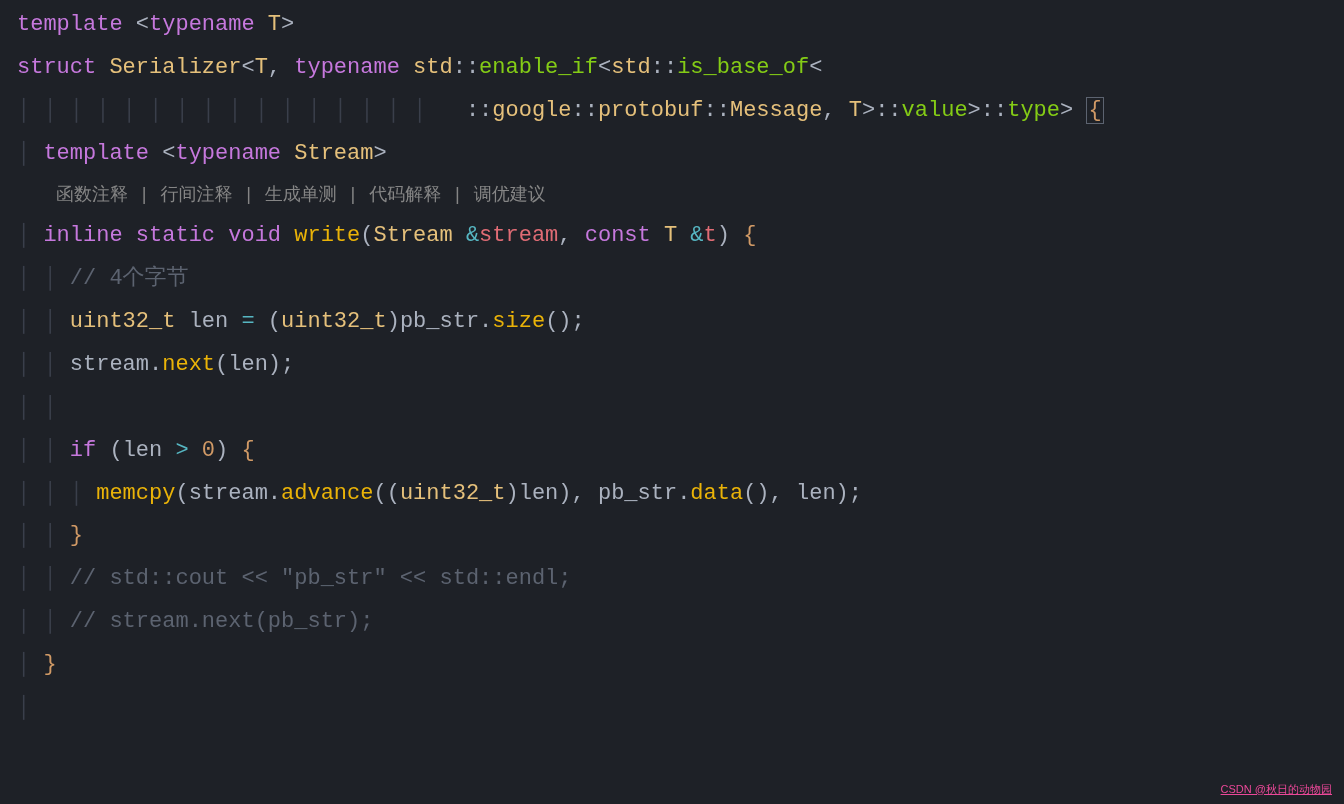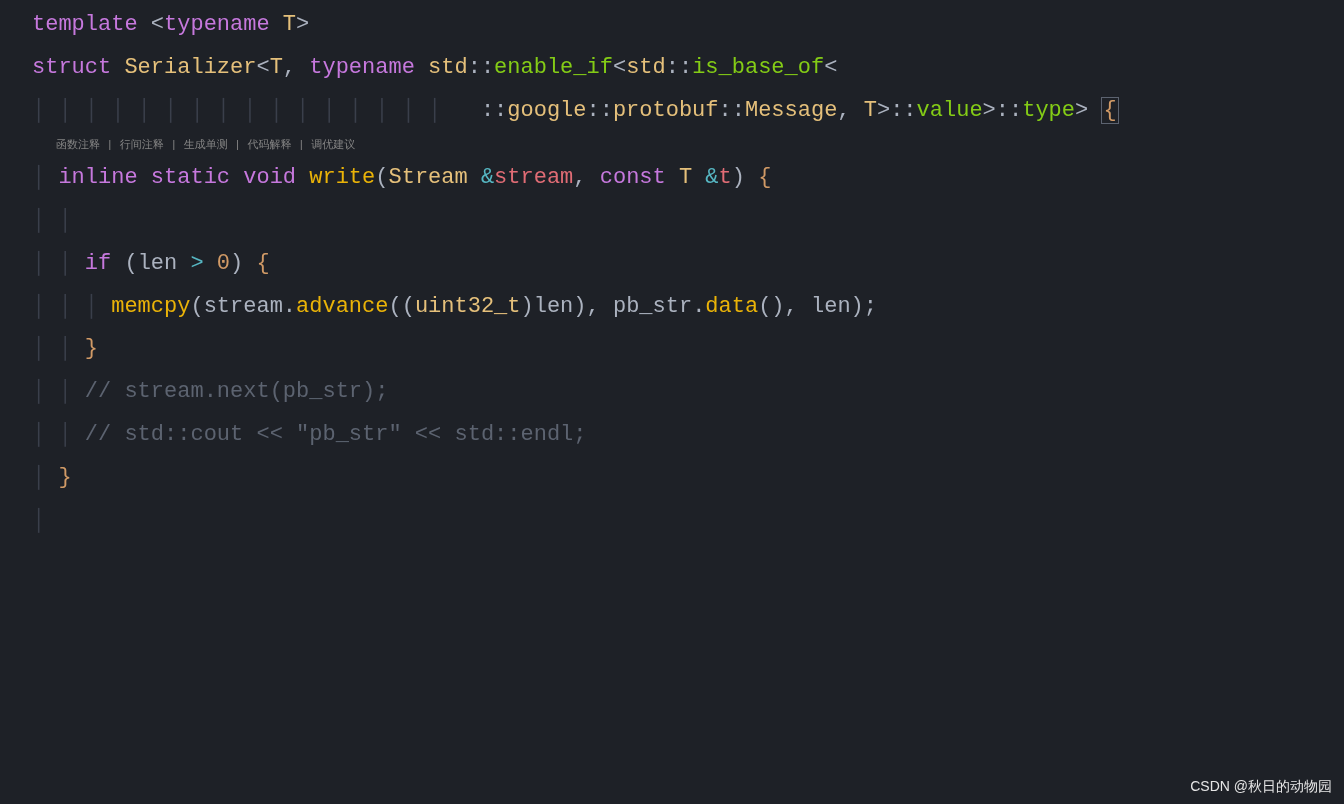--- a/index.html
+++ b/index.html
@@ -10,21 +10,21 @@
     line-height: 1.95;
     color: #abb2bf;
     padding: 4px 0;
     overflow: hidden;
     width: 1344px;
     height: 804px;
     position: relative;
   }
   .line {
     white-space: pre;
-    padding-left: 32px;
+    padding-left: 17px;
     position: relative;
   }
   .guide {
     color: #3a3f4b;
     display: inline;
   }
   .kw   { color: #c678dd; }       
   .type { color: #e5c07b; }       
   .fn   { color: #eab308; }       
   .call { color: #84cc16; }       
@@ -32,72 +32,77 @@
   .punc { color: #abb2bf; }       
   .op   { color: #56b6c2; }       
   .angle{ color: #abb2bf; }
   .br   { color: #d19a66; }       
   .cm   { color: #5c6370; font-style: normal; }
   .ident{ color: #abb2bf; }
   .param{ color: #e06c75; }
 
   .codelens {
     color: #858585;
-    font-size: 11px;
+    font-size: 18px;
     padding-left: 56px;
     line-height: 2.2;
   }
   .codelens span { cursor: pointer; }
 
   .boxed {
     border: 1px solid #5c6370;
     padding: 0 1px;
   }
 
   .watermark {
     position: absolute;
     right: 12px;
     bottom: 4px;
-    font-size: 14px;
-    color: #e5e5e5;
+    font-size: 11px;
+    color: #ec4899;
     font-family: Arial, sans-serif;
+    text-decoration: underline;
   }
 </style>
 </head>
 <body>
 
 <div>
 
 <div class="line"><span class="kw">template</span> <span class="angle">&lt;</span><span class="kw">typename</span> <span class="type">T</span><span class="angle">&gt;</span></div>
 
 <div class="line"><span class="kw">struct</span> <span class="type">Serializer</span><span class="angle">&lt;</span><span class="type">T</span><span class="punc">,</span> <span class="kw">typename</span> <span class="type">std</span><span class="punc">::</span><span class="call">enable_if</span><span class="angle">&lt;</span><span class="type">std</span><span class="punc">::</span><span class="call">is_base_of</span><span class="angle">&lt;</span></div>
 
 <div class="line"><span class="guide">│ │ │ │ │ │ │ │ │ │ │ │ │ │ │ │ </span>  <span class="punc">::</span><span class="type">google</span><span class="punc">::</span><span class="type">protobuf</span><span class="punc">::</span><span class="type">Message</span><span class="punc">,</span> <span class="type">T</span><span class="angle">&gt;</span><span class="punc">::</span><span class="call">value</span><span class="angle">&gt;</span><span class="punc">::</span><span class="call">type</span><span class="angle">&gt;</span> <span class="br boxed">{</span></div>
 
+<div class="line"><span class="guide">│ </span><span class="kw">template</span> <span class="angle">&lt;</span><span class="kw">typename</span> <span class="type">Stream</span><span class="angle">&gt;</span></div>
 
 <div class="codelens"><span>函数注释</span><span> | </span><span>行间注释</span><span> | </span><span>生成单测</span><span> | </span><span>代码解释</span><span> | </span><span>调优建议</span></div>
 
 <div class="line"><span class="guide">│ </span><span class="kw">inline</span> <span class="kw">static</span> <span class="kw">void</span> <span class="fn">write</span><span class="punc">(</span><span class="type">Stream</span> <span class="op">&amp;</span><span class="param">stream</span><span class="punc">,</span> <span class="kw">const</span> <span class="type">T</span> <span class="op">&amp;</span><span class="param">t</span><span class="punc">)</span> <span class="br">{</span></div>
 
 
 
+<div class="line"><span class="guide">│ │ </span><span class="cm">// 4个字节</span></div>
 
+<div class="line"><span class="guide">│ │ </span><span class="type">uint32_t</span> <span class="ident">len</span> <span class="op">=</span> <span class="punc">(</span><span class="type">uint32_t</span><span class="punc">)</span><span class="ident">pb_str</span><span class="punc">.</span><span class="fn">size</span><span class="punc">();</span></div>
 
+<div class="line"><span class="guide">│ │ </span><span class="ident">stream</span><span class="punc">.</span><span class="fn">next</span><span class="punc">(</span><span class="ident">len</span><span class="punc">);</span></div>
 
 <div class="line"><span class="guide">│ │</span></div>
 
 <div class="line"><span class="guide">│ │ </span><span class="kw">if</span> <span class="punc">(</span><span class="ident">len</span> <span class="op">&gt;</span> <span class="num">0</span><span class="punc">)</span> <span class="br">{</span></div>
 
 <div class="line"><span class="guide">│ │ │ </span><span class="fn">memcpy</span><span class="punc">(</span><span class="ident">stream</span><span class="punc">.</span><span class="fn">advance</span><span class="punc">((</span><span class="type">uint32_t</span><span class="punc">)</span><span class="ident">len</span><span class="punc">),</span> <span class="ident">pb_str</span><span class="punc">.</span><span class="fn">data</span><span class="punc">(),</span> <span class="ident">len</span><span class="punc">);</span></div>
 
 <div class="line"><span class="guide">│ │ </span><span class="br">}</span></div>
 
+<div class="line"><span class="guide">│ │ </span><span class="cm">// std::cout &lt;&lt; "pb_str" &lt;&lt; std::endl;</span></div>
+
 <div class="line"><span class="guide">│ │ </span><span class="cm">// stream.next(pb_str);</span></div>
-
-<div class="line"><span class="guide">│ │ </span><span class="cm">// std::cout &lt;&lt; "pb_str" &lt;&lt; std::endl;</span></div>
 
 <div class="line"><span class="guide">│ </span><span class="br">}</span></div>
 
 <div class="line"><span class="guide">│</span></div>
 
 </div>
 
 <div class="watermark">CSDN @秋日的动物园</div>
 
 </body></html>

